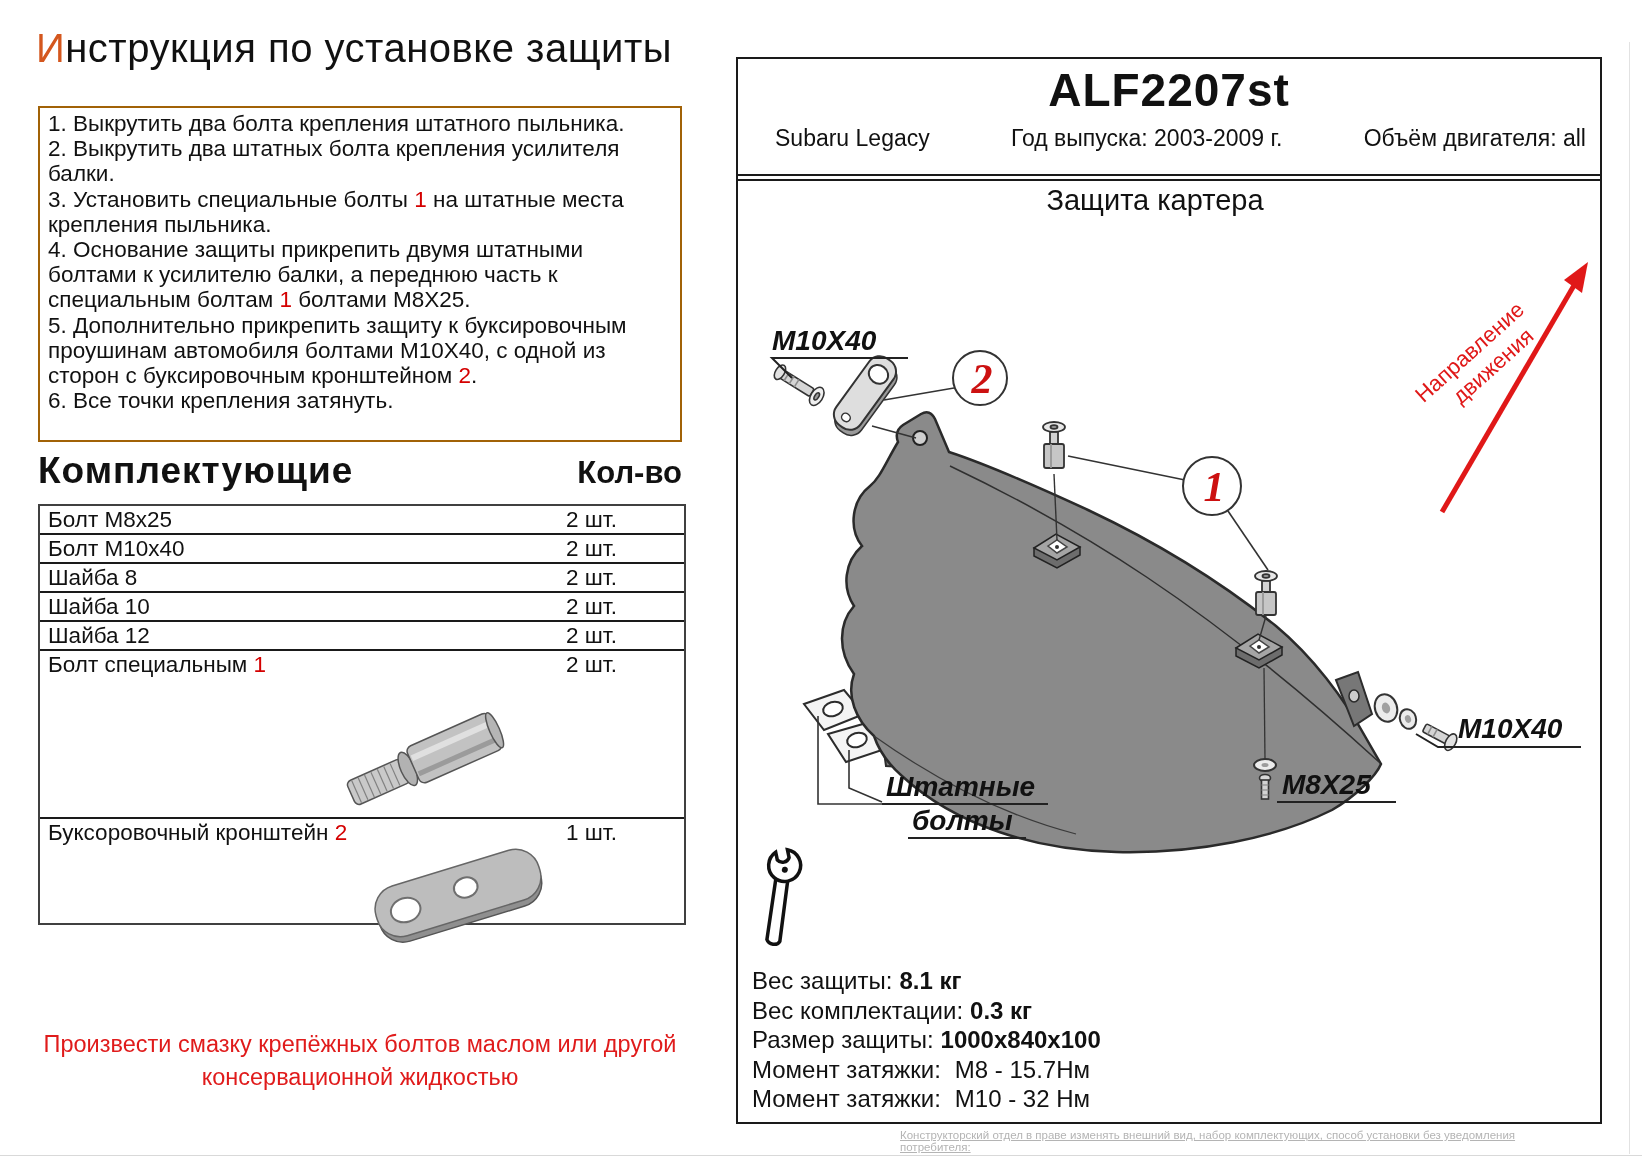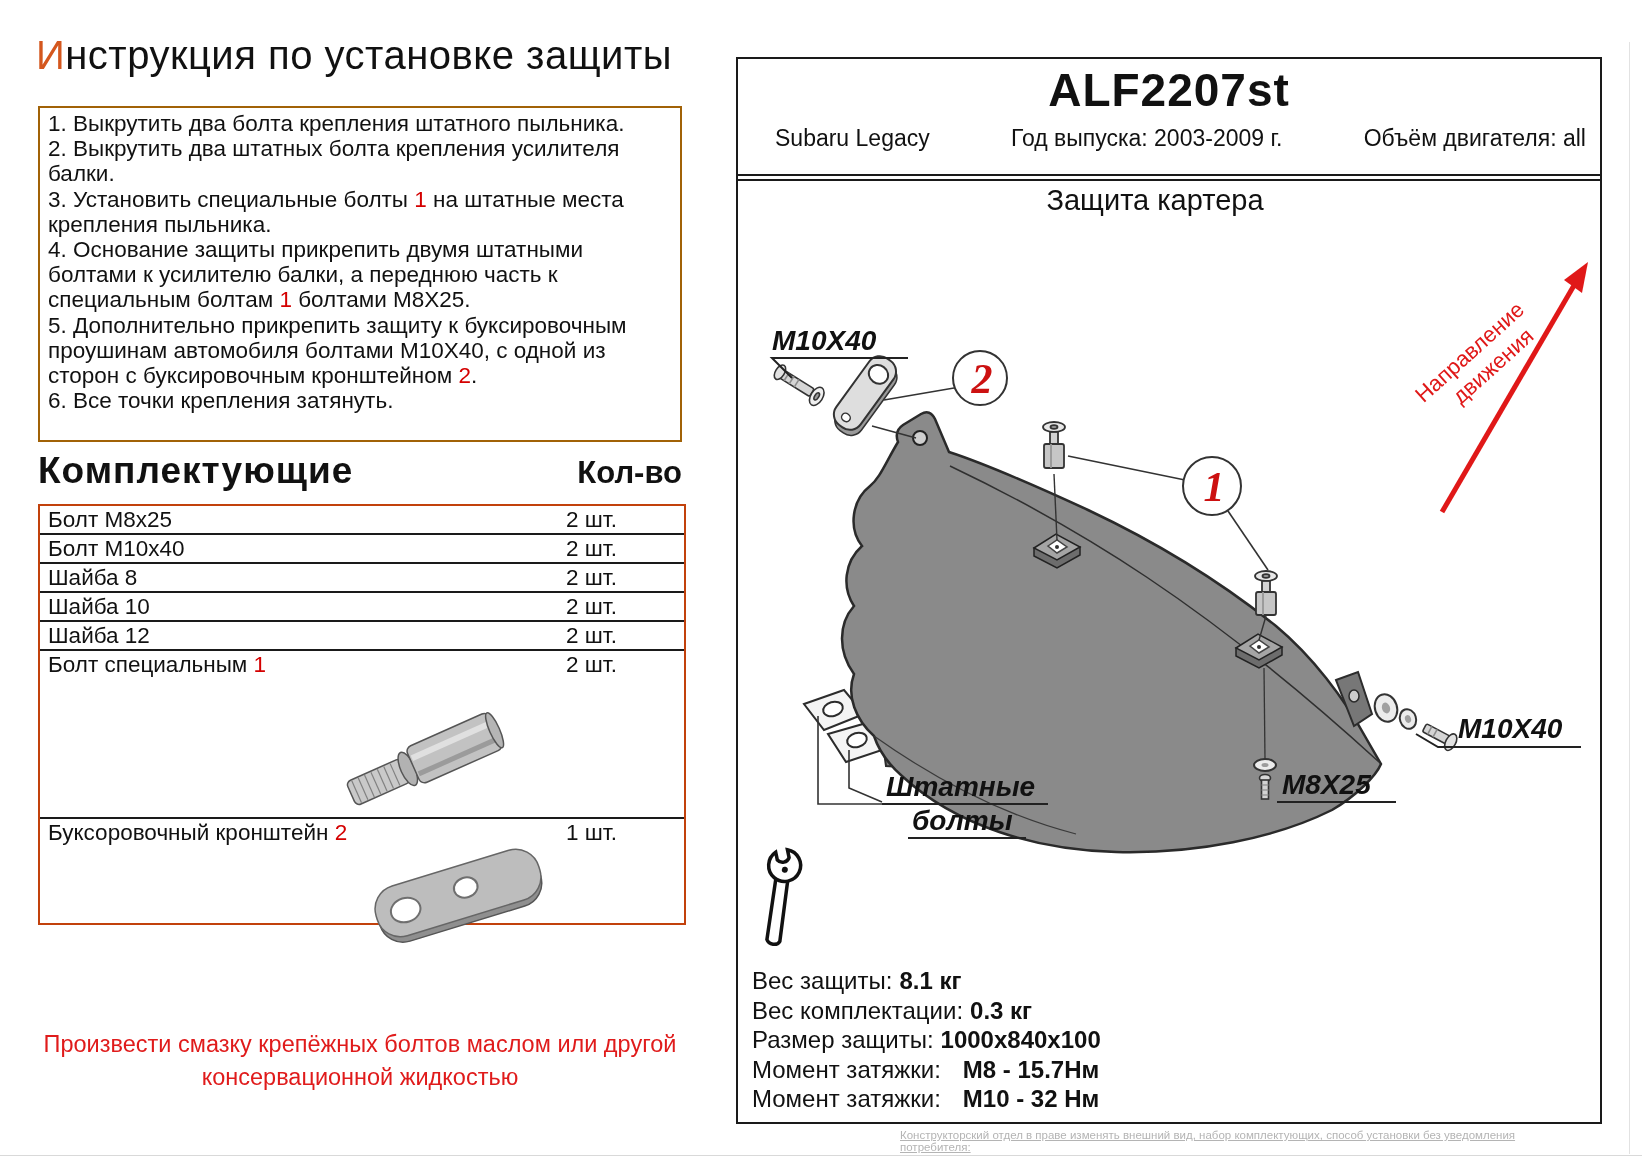--- a/index.html
+++ b/index.html
@@ -1,33 +1,33 @@
 <!DOCTYPE html>
 <html><head>
 <meta charset="utf-8">
 <style>
   html,body{margin:0;padding:0;background:#f2f2f2;}
   .page{position:relative;width:1642px;height:1168px;background:#ffffff;
         font-family:"Liberation Sans",sans-serif;color:#111;overflow:hidden;}
 
   
-  .doc-title{position:absolute;left:36px;top:33px;font-size:40px;letter-spacing:.5px;white-space:nowrap;}
+  .doc-title{position:absolute;left:36px;top:26px;font-size:40px;letter-spacing:.5px;white-space:nowrap;}
   .doc-title .lead{color:#d4571e;}
   .red{color:#d40000;}
 
   .instr-box{position:absolute;left:38px;top:106px;width:624px;height:326px;
              border:2px solid #a16207;padding:3px 8px;font-size:22.5px;line-height:1.12;}
   .instr-box p{margin:0;}
 
   .comp-head{position:absolute;left:38px;top:450px;width:644px;display:flex;
              justify-content:space-between;align-items:baseline;}
   .comp-title{font-size:37px;font-weight:bold;letter-spacing:1px;}
   .comp-qty{font-size:31px;font-weight:bold;}
 
-  .comp-table{position:absolute;left:38px;top:504px;width:644px;border:2px solid #c2410c;}
+  .comp-table{position:absolute;left:38px;top:504px;width:644px;border:2px solid #404040;}
   .crow{display:flex;border-bottom:2px solid #1a1a1a;font-size:22.5px;
         padding:0 0 0 8px;line-height:27px;position:relative;}
   .crow:last-child{border-bottom:none;}
   .crow .cname{flex:1;}
   .crow .cqty{width:118px;}
   .crow.tall1{height:166px;}
   .crow.tall2{height:104px;}
   .rowimg{position:absolute;pointer-events:none;}
 
   .warning{position:absolute;left:38px;top:1028px;width:644px;text-align:center;
@@ -38,21 +38,21 @@
   .hdr-code{text-align:center;font-size:46px;font-weight:bold;margin-top:4px;letter-spacing:1px;}
   .hdr-row{display:flex;justify-content:space-between;padding:8px 14px 0 24px;font-size:23px;margin-left:13px;}
 
   .main-box{position:absolute;left:736px;top:174px;width:862px;height:946px;border:2px solid #1a1a1a;}
   .diagram-title{position:absolute;left:736px;top:184px;width:862px;text-align:center;
                  font-size:29px;transform:translateX(-12px);}
   svg.diagram{position:absolute;left:736px;top:174px;}
 
   .specs{position:absolute;left:752px;top:966px;font-size:24px;line-height:29.5px;}
   .specs .val{font-weight:bold;margin-left:7px;}
-  .specs .val.plain{font-weight:bold;margin-left:22px;text-align:right;}
+  .specs .val.plain{font-weight:normal;margin-left:14px;text-align:right;}
 
   .footnote{position:absolute;left:900px;top:1129px;width:640px;text-align:left;
             color:#b4b4b4;font-size:11.5px;text-decoration:underline;}
 
   .edge-v{position:absolute;left:1629px;top:42px;width:1px;height:1112px;background:#e2e2e2;}
   .edge-h{position:absolute;left:0;top:1155px;width:1642px;height:1px;background:#d9d9d9;}
 
   
   .lbl{font-family:"Liberation Sans",sans-serif;font-style:italic;font-weight:bold;font-size:28px;fill:#111;}
   .callout-num{font-family:"Liberation Serif",serif;font-style:italic;font-weight:bold;font-size:42px;fill:#cc1111;}

